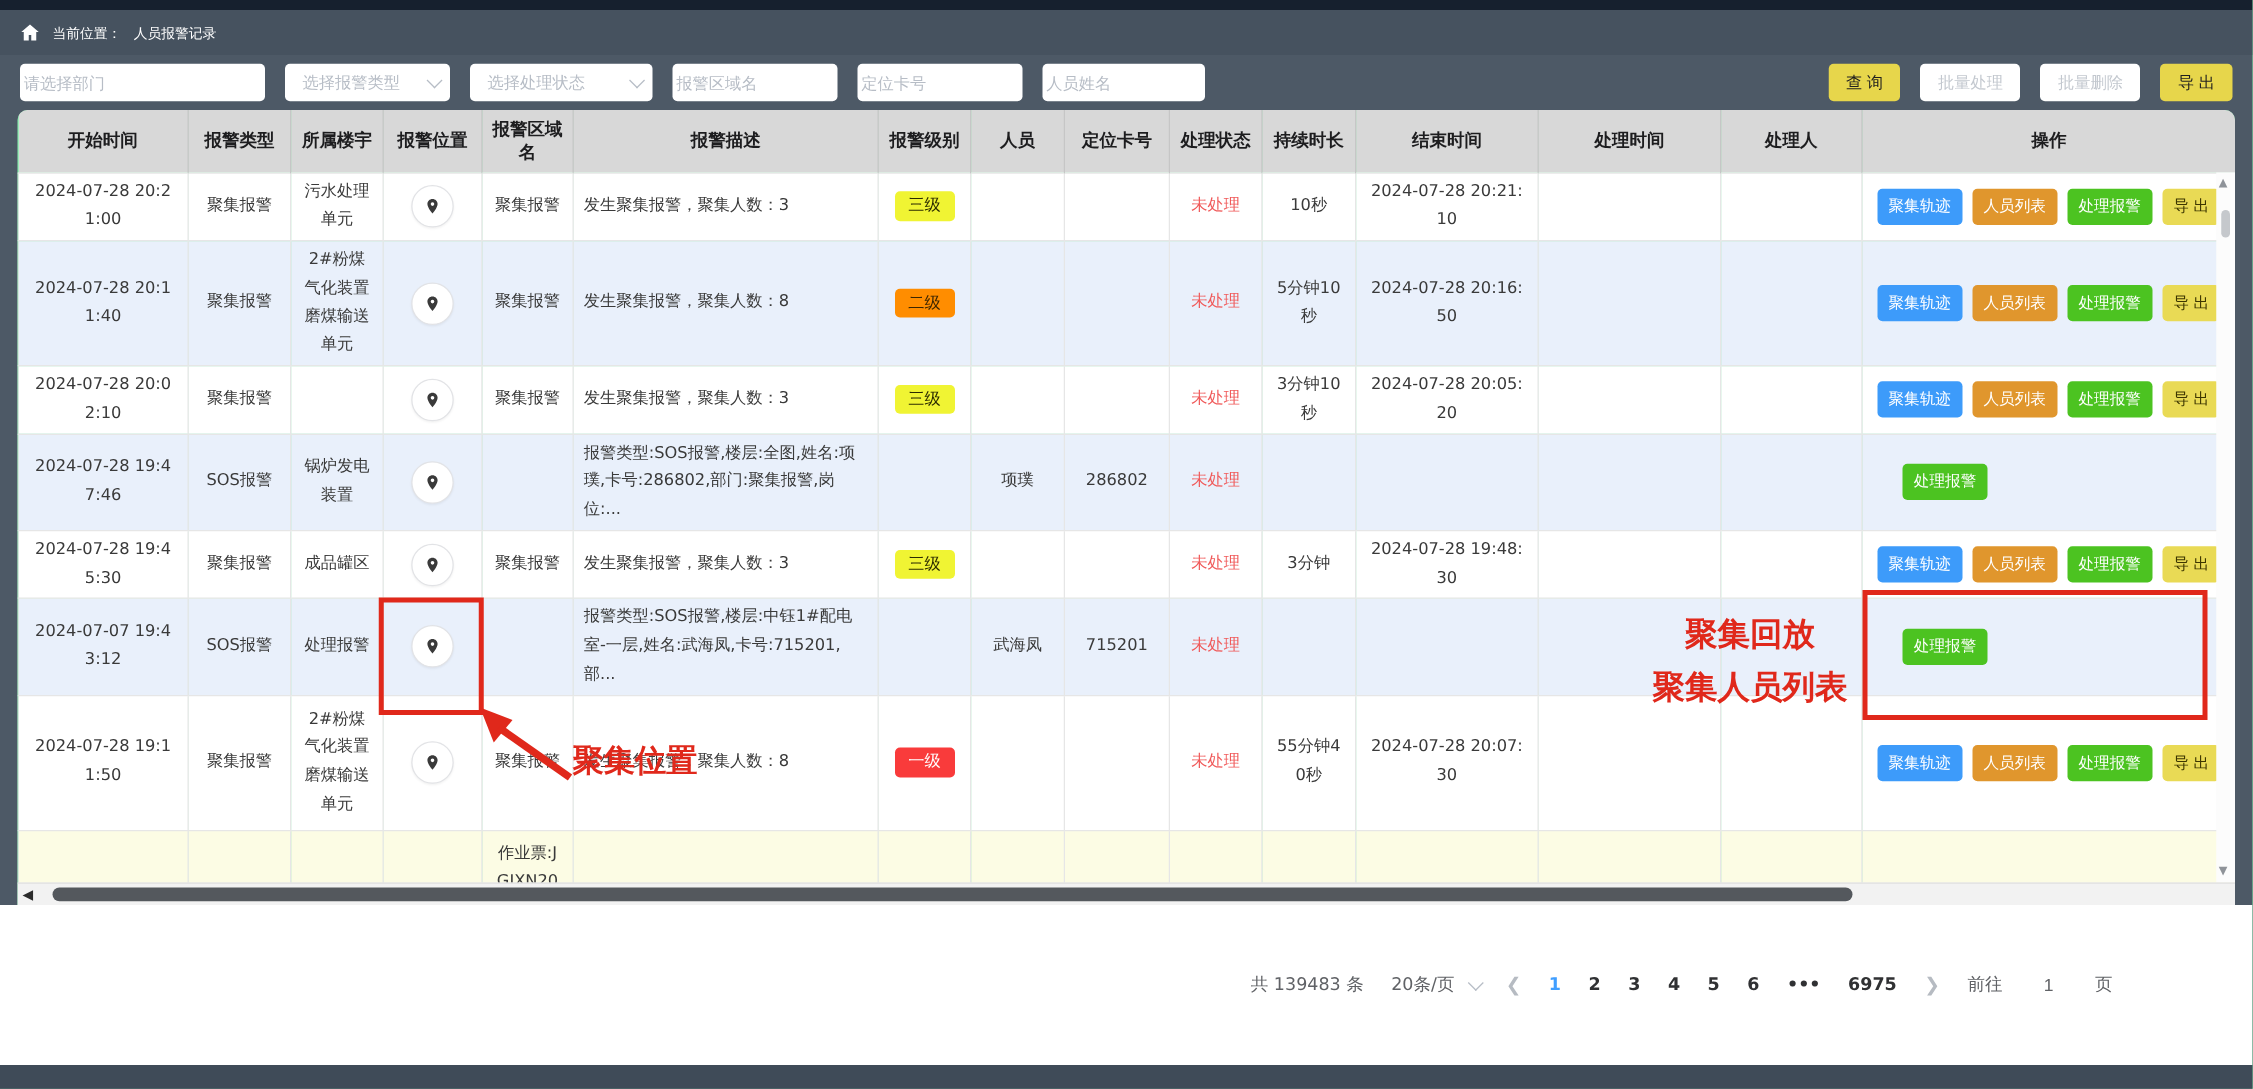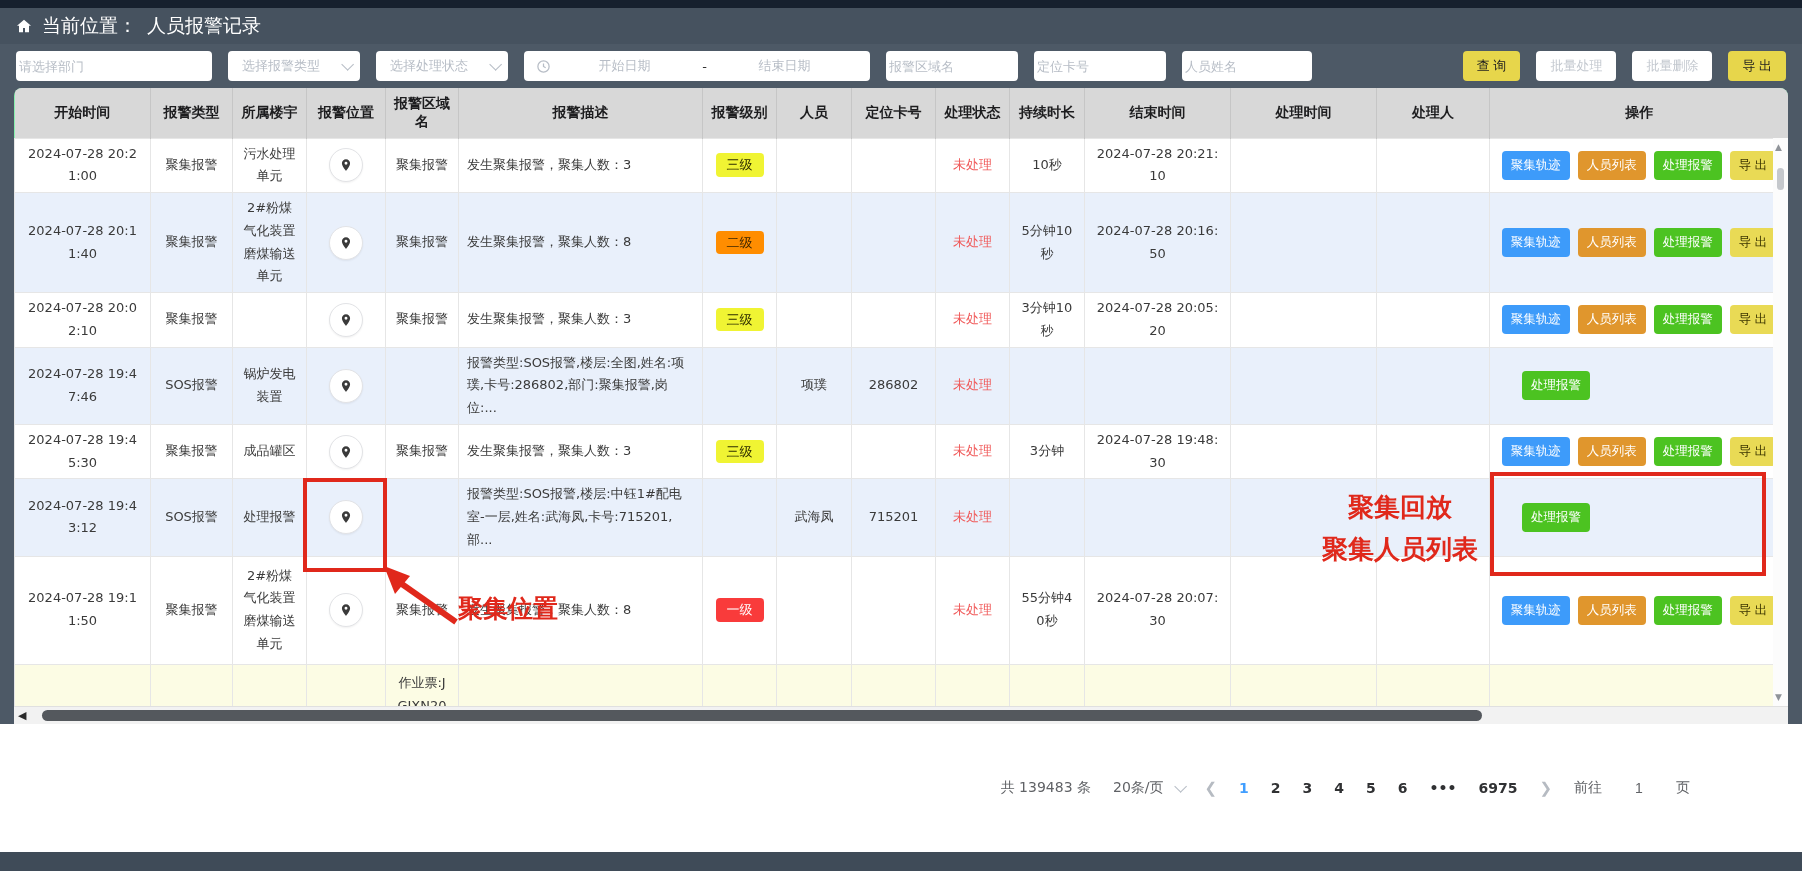--- a/index.html
+++ b/index.html
@@ -1,21 +1,21 @@
 <!DOCTYPE html>
 <html><head>
 <meta charset="utf-8">
 <style>
   * { margin:0; padding:0; box-sizing:border-box; }
   html,body { width:1802px; height:871px; overflow:hidden; }
   body { position:relative; background:#4d5966; font-family:"DejaVu Sans","Liberation Sans",sans-serif; }
 
   .topstrip { position:absolute; top:0; left:0; right:0; height:8px; background:#16202e; }
   .breadcrumb-bar { position:absolute; top:8px; left:0; right:0; height:36px; background:#46525f;
-    display:flex; align-items:center; gap:10px; padding-left:16px; color:#fff; font-size:19px; }
+    display:flex; align-items:center; gap:10px; padding-left:16px; color:#fff; font-size:11px; }
   .home-ic { width:16px; height:16px; display:inline-flex; }
 
   .filterbar { position:absolute; top:46px; left:0; right:0; height:40px;
     display:flex; align-items:center; gap:16px; padding:0 16px; }
   .f-box { height:30px; background:#fff; border:none; border-radius:4px; font-size:13px; color:#333; }
   input.f-box { padding:0 3px; outline:none; }
   input.f-box::placeholder { color:#b7bdc6; }
   .f-select { display:flex; align-items:center; justify-content:space-between; padding:0 10px 0 14px; color:#b7bdc6; cursor:pointer; }
   .chev { width:9px; height:9px; border-right:1.6px solid #b7bdc6; border-bottom:1.6px solid #b7bdc6; transform:rotate(45deg) translateY(-3px); }
   .f-date { display:flex; align-items:center; padding:0 12px; width:346px; }
@@ -84,34 +84,23 @@
   <span>当前位置：</span>
   <span>人员报警记录</span>
 </div>
 
 <div class="filterbar">
   <input class="f-box" style="width: 196px;" placeholder="请选择部门">
   <div class="f-box f-select" style="width:132px">
     <span>选择报警类型</span>
     <span class="chev"></span>
   </div>
-  <div class="f-box f-select" style="width:132px">
+  <div class="f-box f-select" style="width:146px">
     <span>选择处理状态</span>
     <span class="chev"></span>
-  </div>
-  <div class="f-box f-date">
-    <span class="clock-ic">
-      <svg viewBox="0 0 24 24" fill="none" stroke="#b7bdc6" stroke-width="2">
-          <circle cx="12" cy="12" r="9"></circle>
-          <path d="M12 7v5l3.5 2"></path>
-        </svg>
-    </span>
-    <span class="ph">开始日期</span>
-    <span class="sep">-</span>
-    <span class="ph">结束日期</span>
   </div>
   <input class="f-box" style="width: 132px;" placeholder="报警区域名">
   <input class="f-box" style="width: 132px;" placeholder="定位卡号">
   <input class="f-box" style="width: 130px;" placeholder="人员姓名">
   <div class="spacer"></div>
   <button class="btn btn-yellow">查 询</button>
   <button class="btn btn-white">批量处理</button>
   <button class="btn btn-white">批量删除</button>
   <button class="btn btn-yellow">导 出</button>
 </div>
@@ -286,21 +275,21 @@
         <td>
             <div class="ops">
           <button class="obtn ob-blue">聚集轨迹</button>
           <button class="obtn ob-orange">人员列表</button>
           <button class="obtn ob-green">处理报警</button>
           <button class="obtn ob-yellow">导 出</button>
         </div>
           </td>
       </tr>
       <tr class="r-blue" style="height:50px">
-        <td>2024-07-28 19:43:12</td>
+        <td>2024-07-07 19:43:12</td>
         <td>SOS报警</td>
         <td>处理报警</td>
         <td><span class="pinbtn">
               <svg width="14" height="14" viewBox="0 0 24 24" fill="#3a3a3a">
                 <path d="M12 2C8.1 2 5 5.1 5 9c0 5.2 7 13 7 13s7-7.8 7-13c0-3.9-3.1-7-7-7zm0 9.5A2.5 2.5 0 1 1 12 6.5a2.5 2.5 0 0 1 0 5z"></path>
               </svg>
             </span></td>
         <td></td>
         <td class="desc">报警类型:SOS报警,楼层:中钰1#配电室-一层,姓名:武海凤,卡号:715201,部...</td>
         <td></td>

